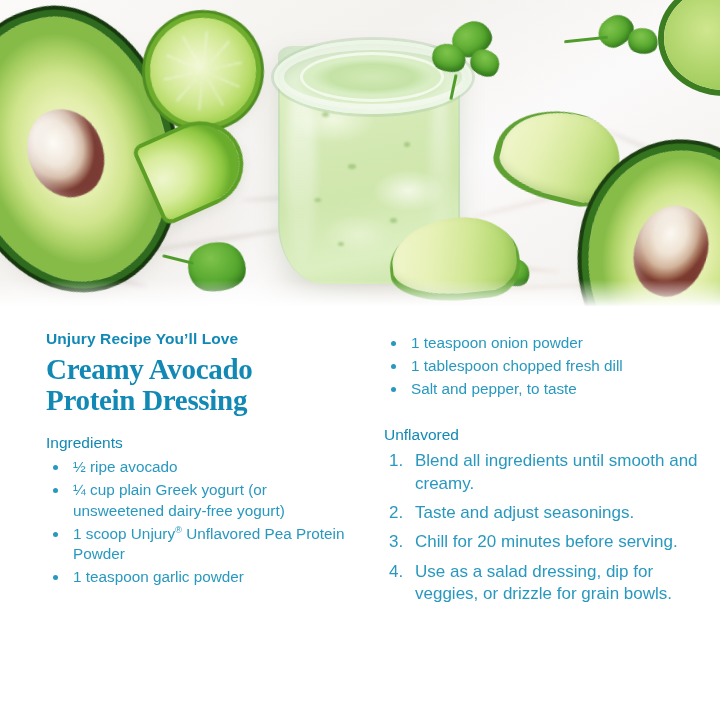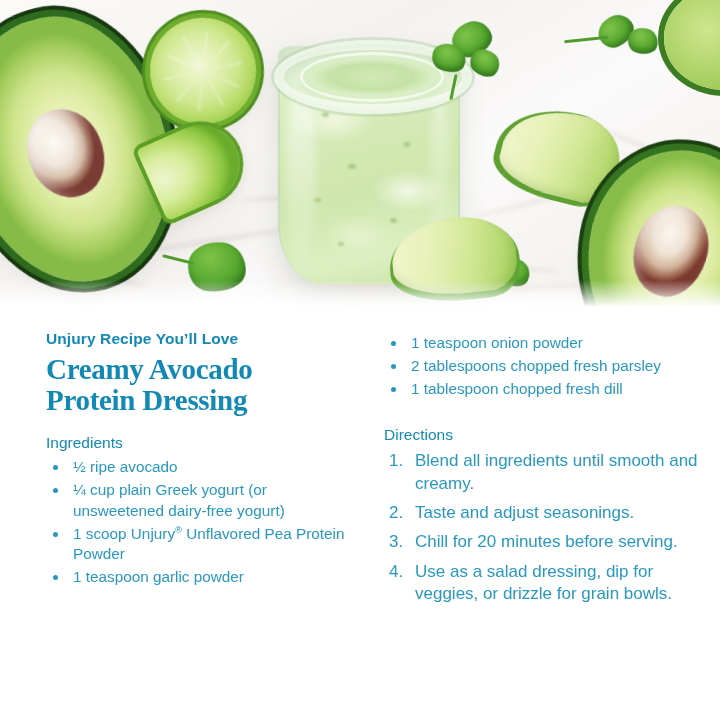--- a/index.html
+++ b/index.html
@@ -461,25 +461,25 @@
         <li>½ ripe avocado</li>
         <li>¼ cup plain Greek yogurt (or unsweetened dairy-free yogurt)</li>
         <li>1 scoop Unjury<sup class="reg">®</sup> Unflavored Pea Protein Powder</li>
         <li>1 teaspoon garlic powder</li>
       </ul>
     </div>
 
     <div class="col-right">
       <ul class="items">
         <li>1 teaspoon onion powder</li>
-        <li>2 tablespoons chopped fresh parsley</li>
         <li>1 tablespoon chopped fresh dill</li>
+        <li>Salt and pepper, to taste</li>
       </ul>
 
-      <h2 class="section-head directions-head" style="margin-top:26px;">Directions</h2>
+      <h2 class="section-head directions-head" style="margin-top:26px;">Unflavored</h2>
 
       <ol class="steps">
         <li>Blend all ingredients until smooth and creamy.</li>
         <li>Taste and adjust seasonings.</li>
         <li>Chill for 20 minutes before serving.</li>
         <li>Use as a salad dressing, dip for veggies, or drizzle for grain bowls.</li>
       </ol>
     </div>
 
   </div>

